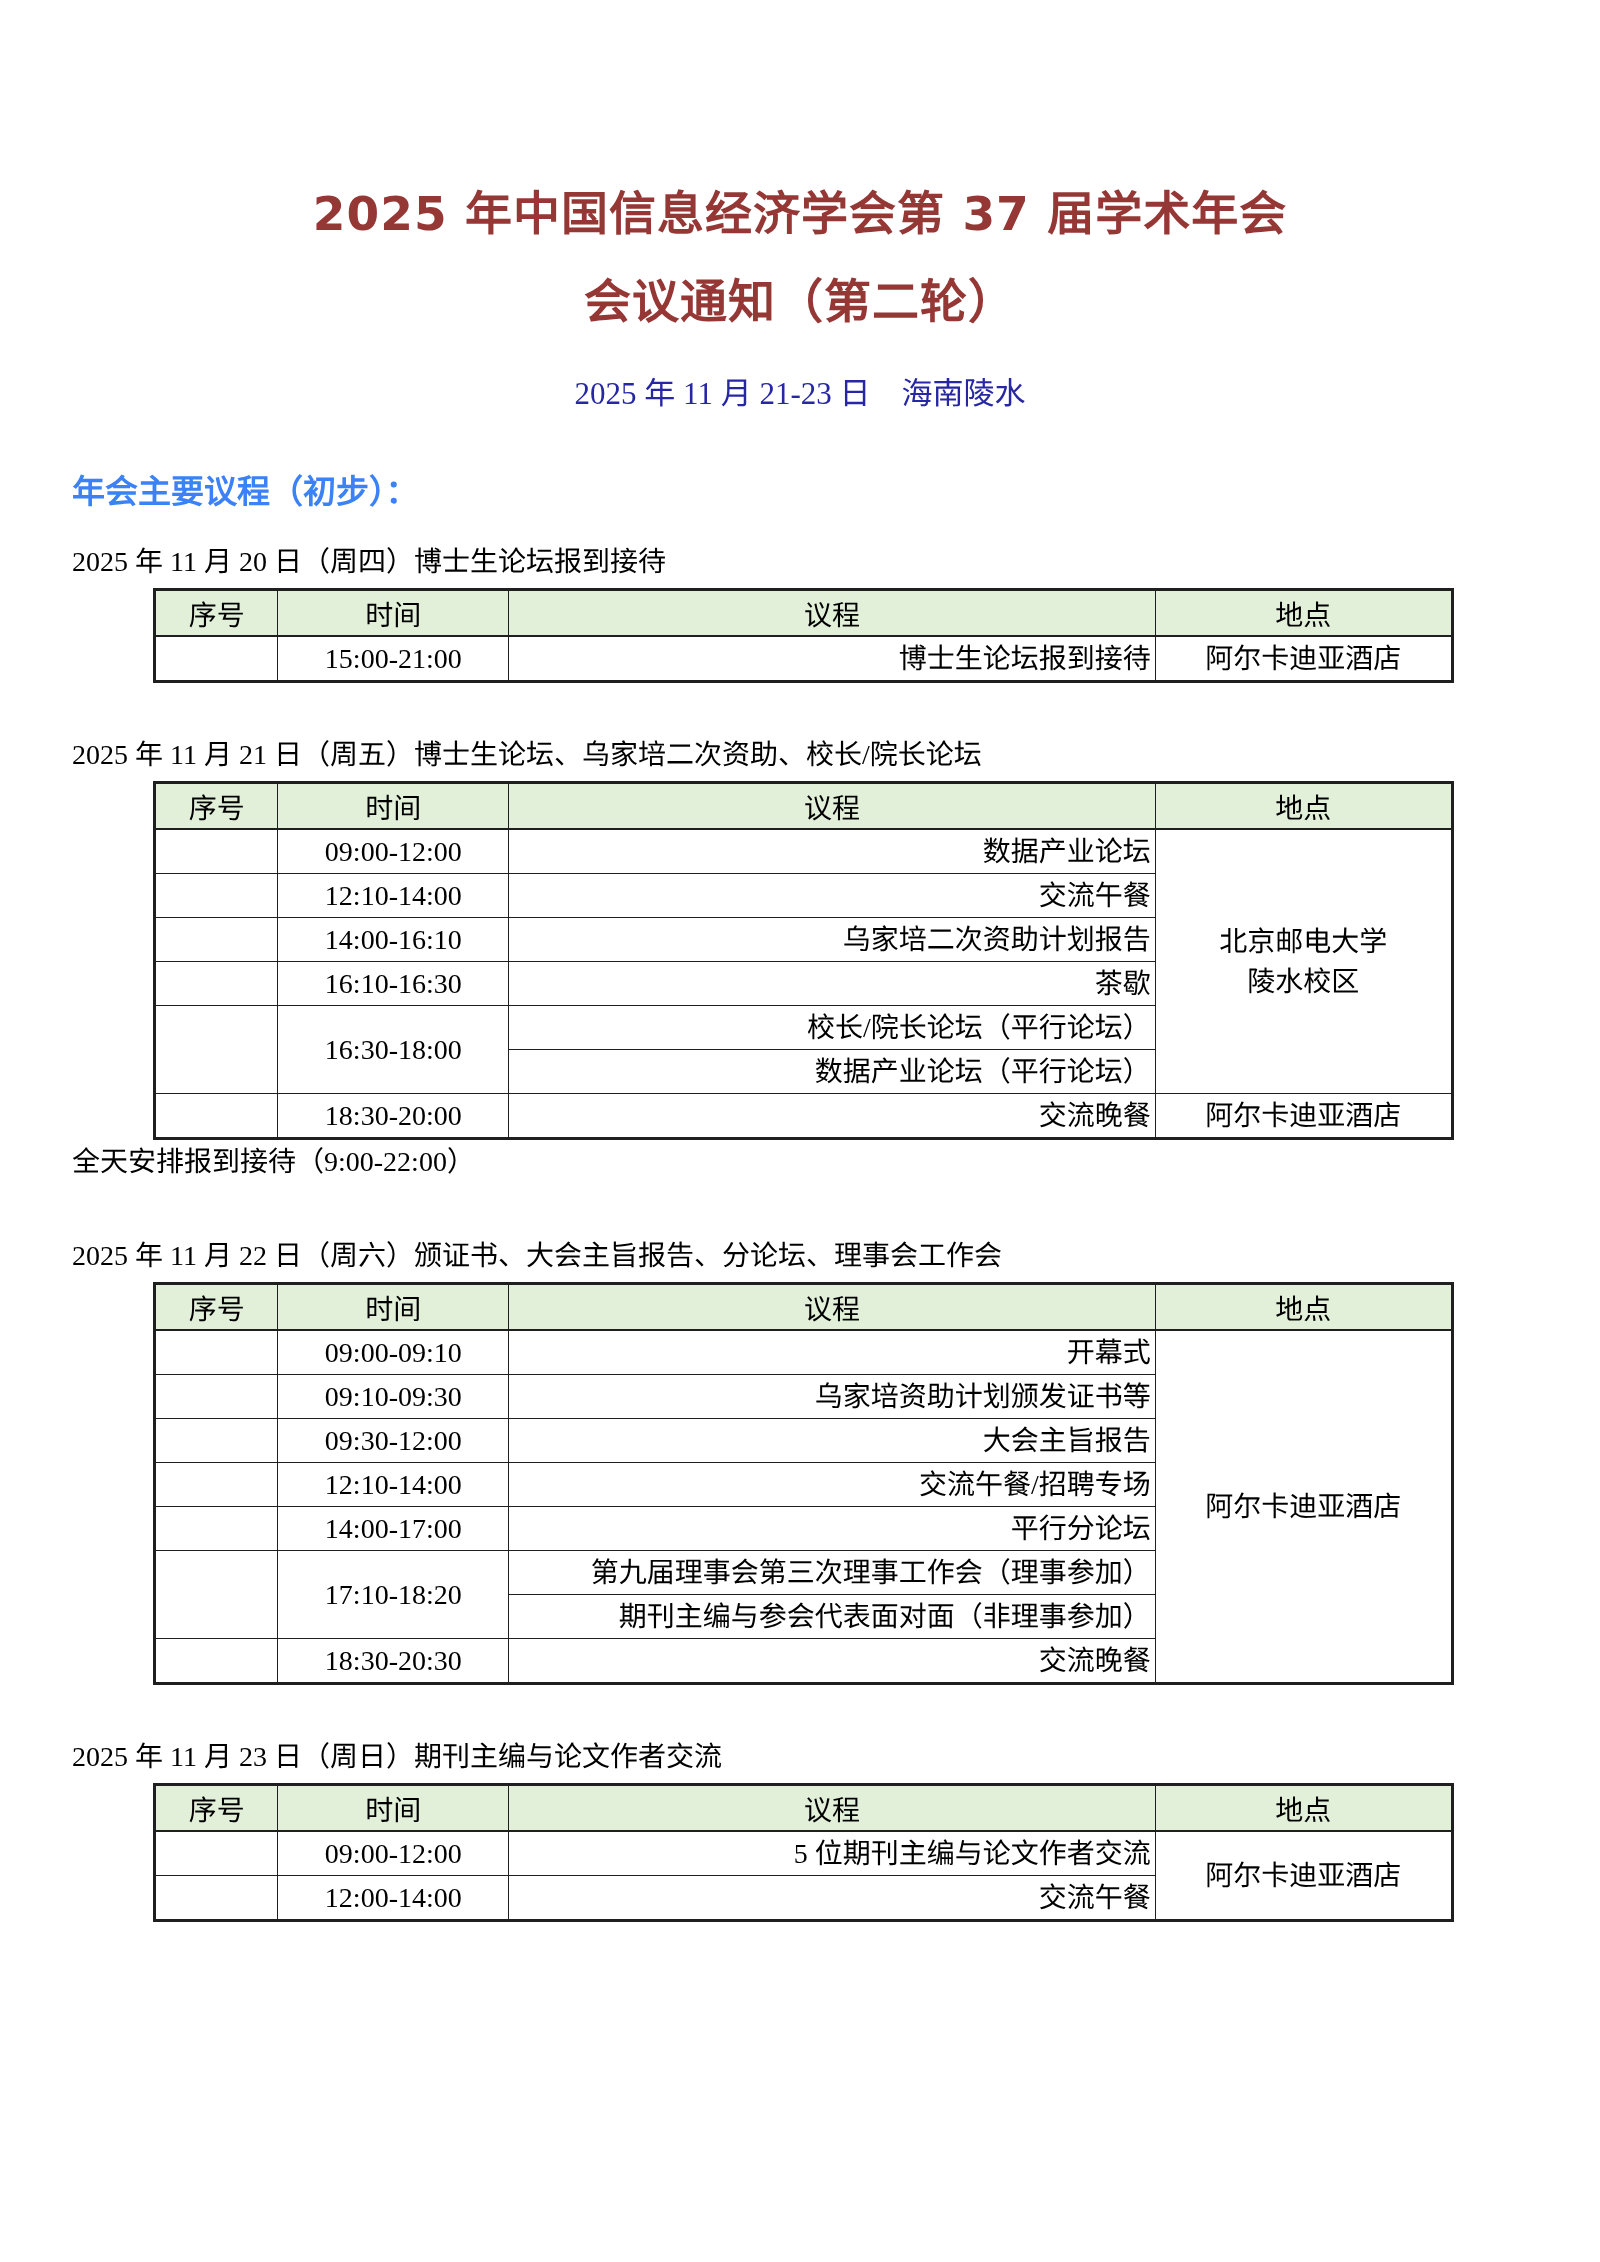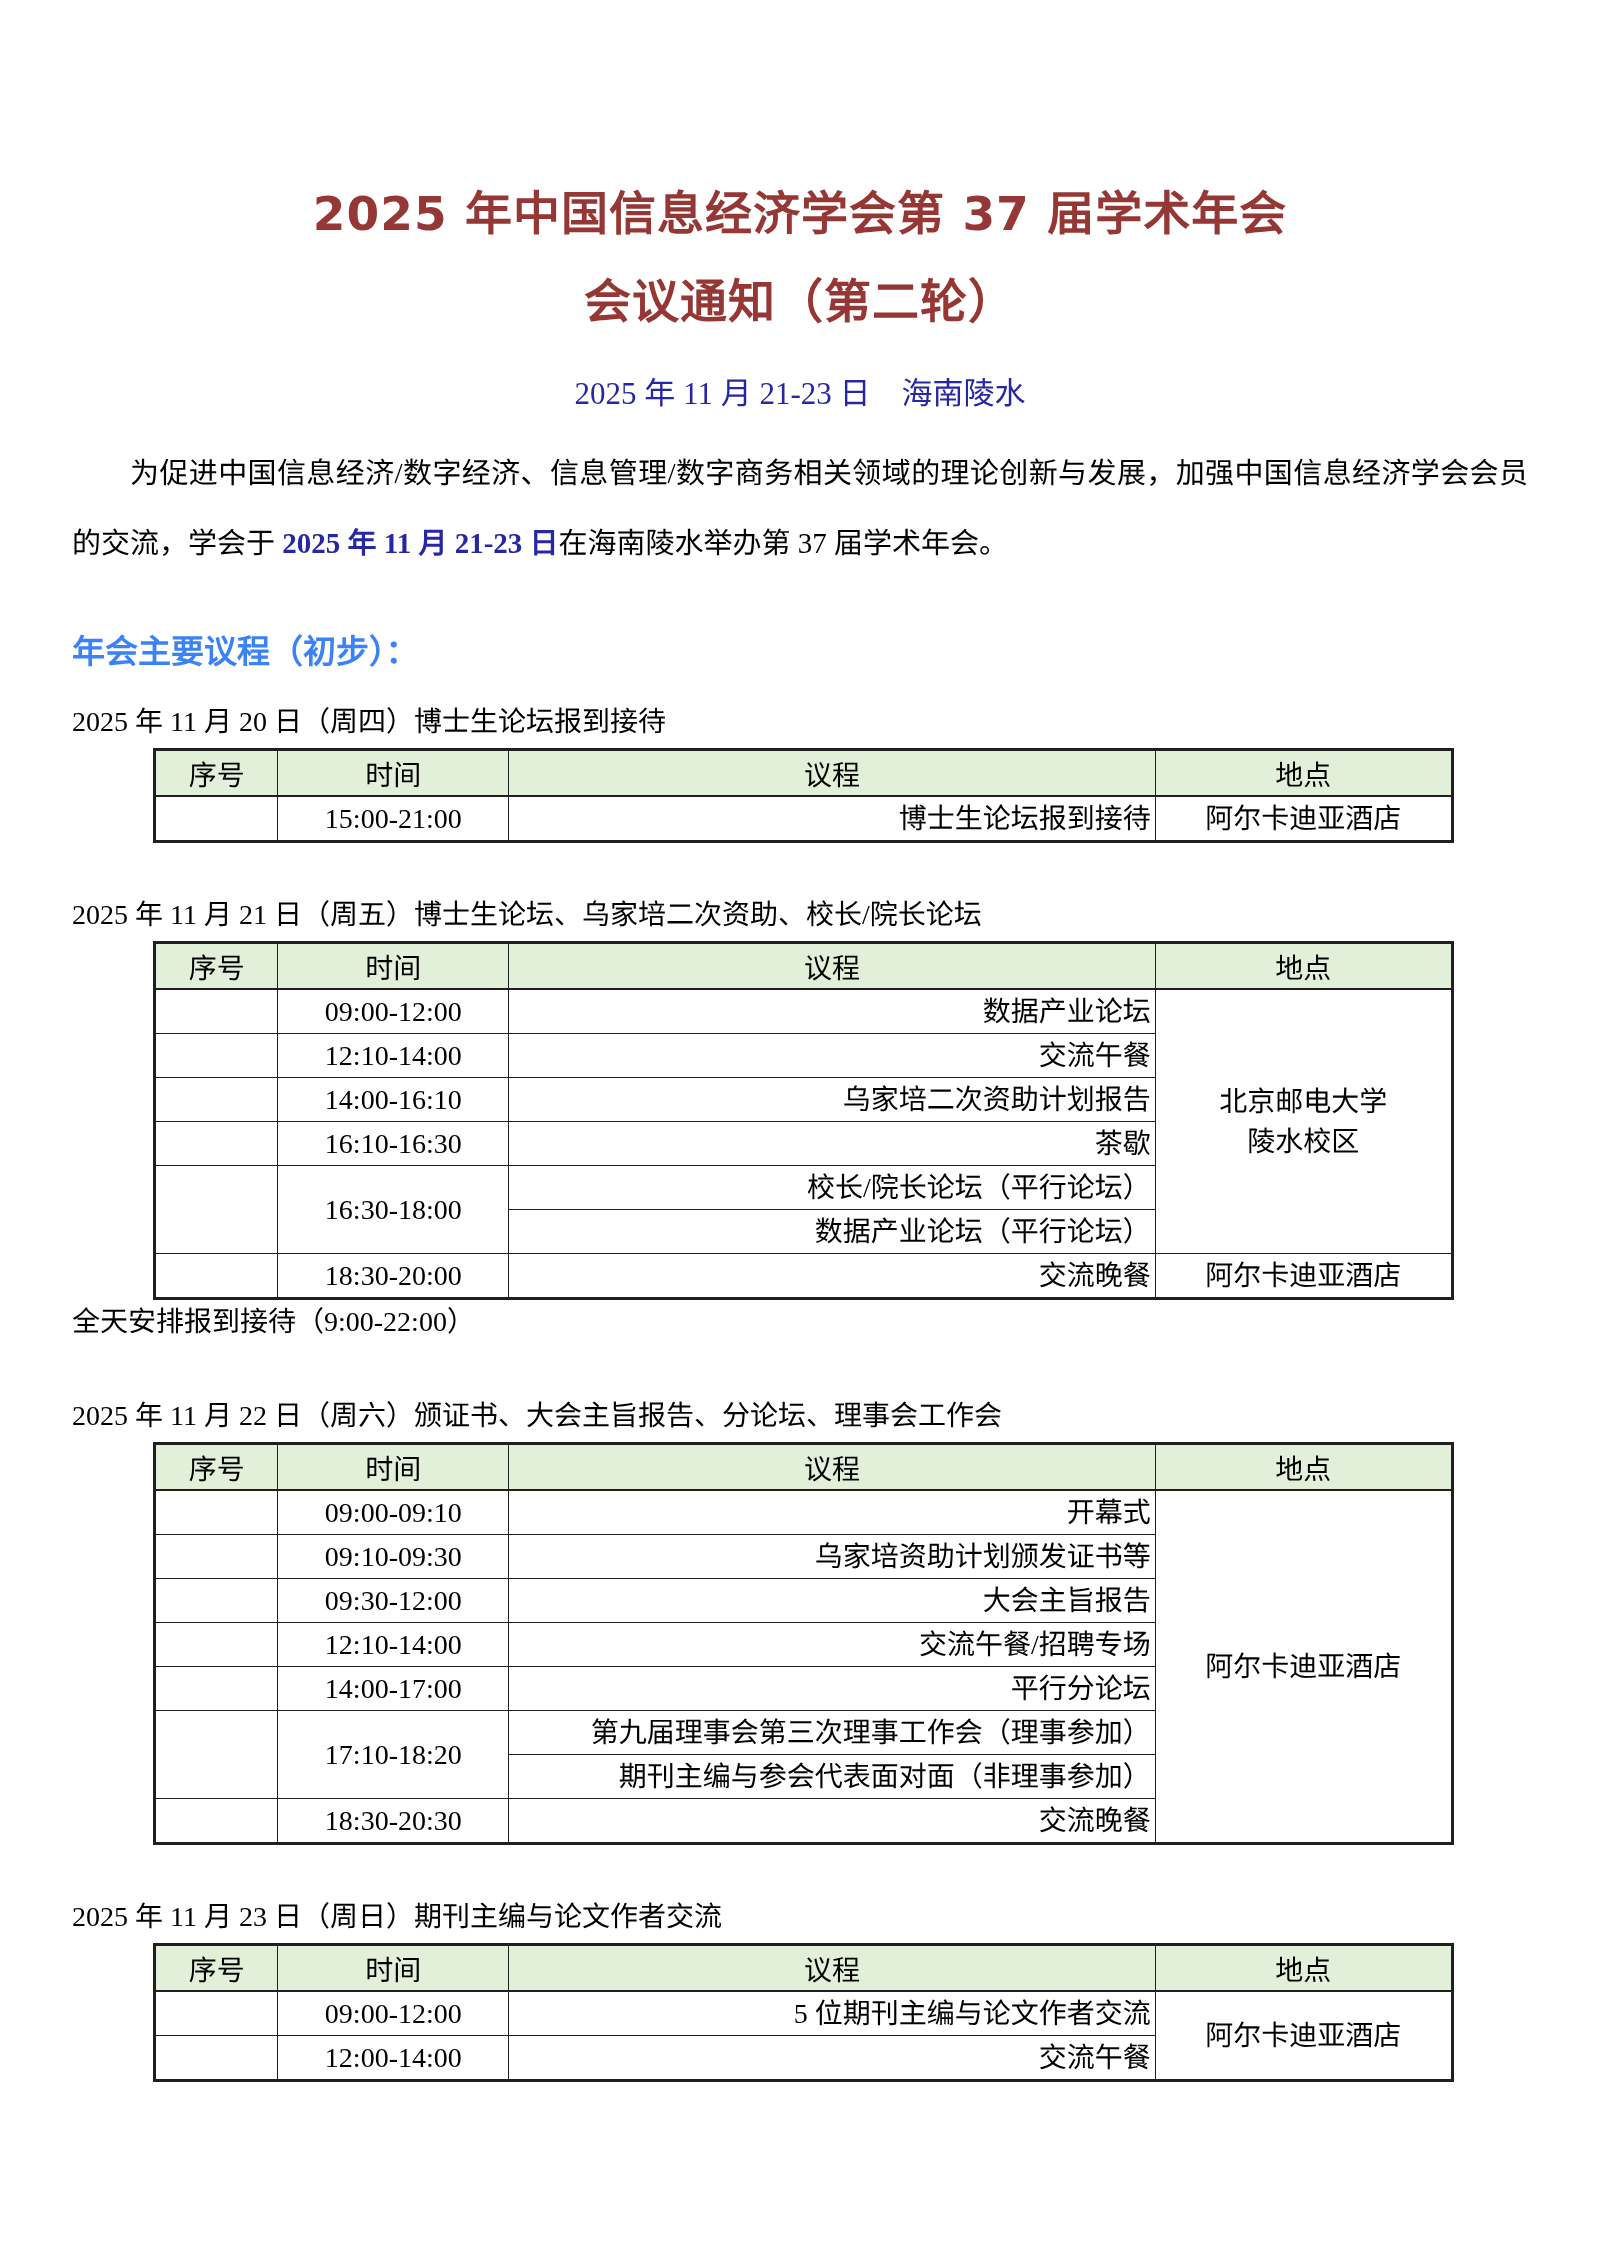--- a/index.html
+++ b/index.html
@@ -63,21 +63,20 @@
 <body>
 
 <div class="doc">
   <div class="titles">
     <div class="title-line">2025 年中国信息经济学会第 37 届学术年会</div>
     <div class="title-line">会议通知（第二轮）</div>
   </div>
 
   <div class="date-line">2025 年 11 月 21-23 日　海南陵水</div>
 
-  <p class="intro"><span>为促进中国信息经济/数字经济、信息管理/数字商务相关领域的理论创新与发展，加强中国信息经济学会会员的交流，学会于 </span><span class="hl">2025 年 11 月 21-23 日</span><span>在海南陵水举办第 37 届学术年会。</span></p>
 
   <div class="agenda-heading">年会主要议程（初步）：</div>
 
   <div id="sections">
       <div class="section">
         <div class="caption">2025 年 11 月 20 日（周四）博士生论坛报到接待</div>
         <table class="schedule">
           <colgroup>
             <col class="c1">
             <col class="c2">

